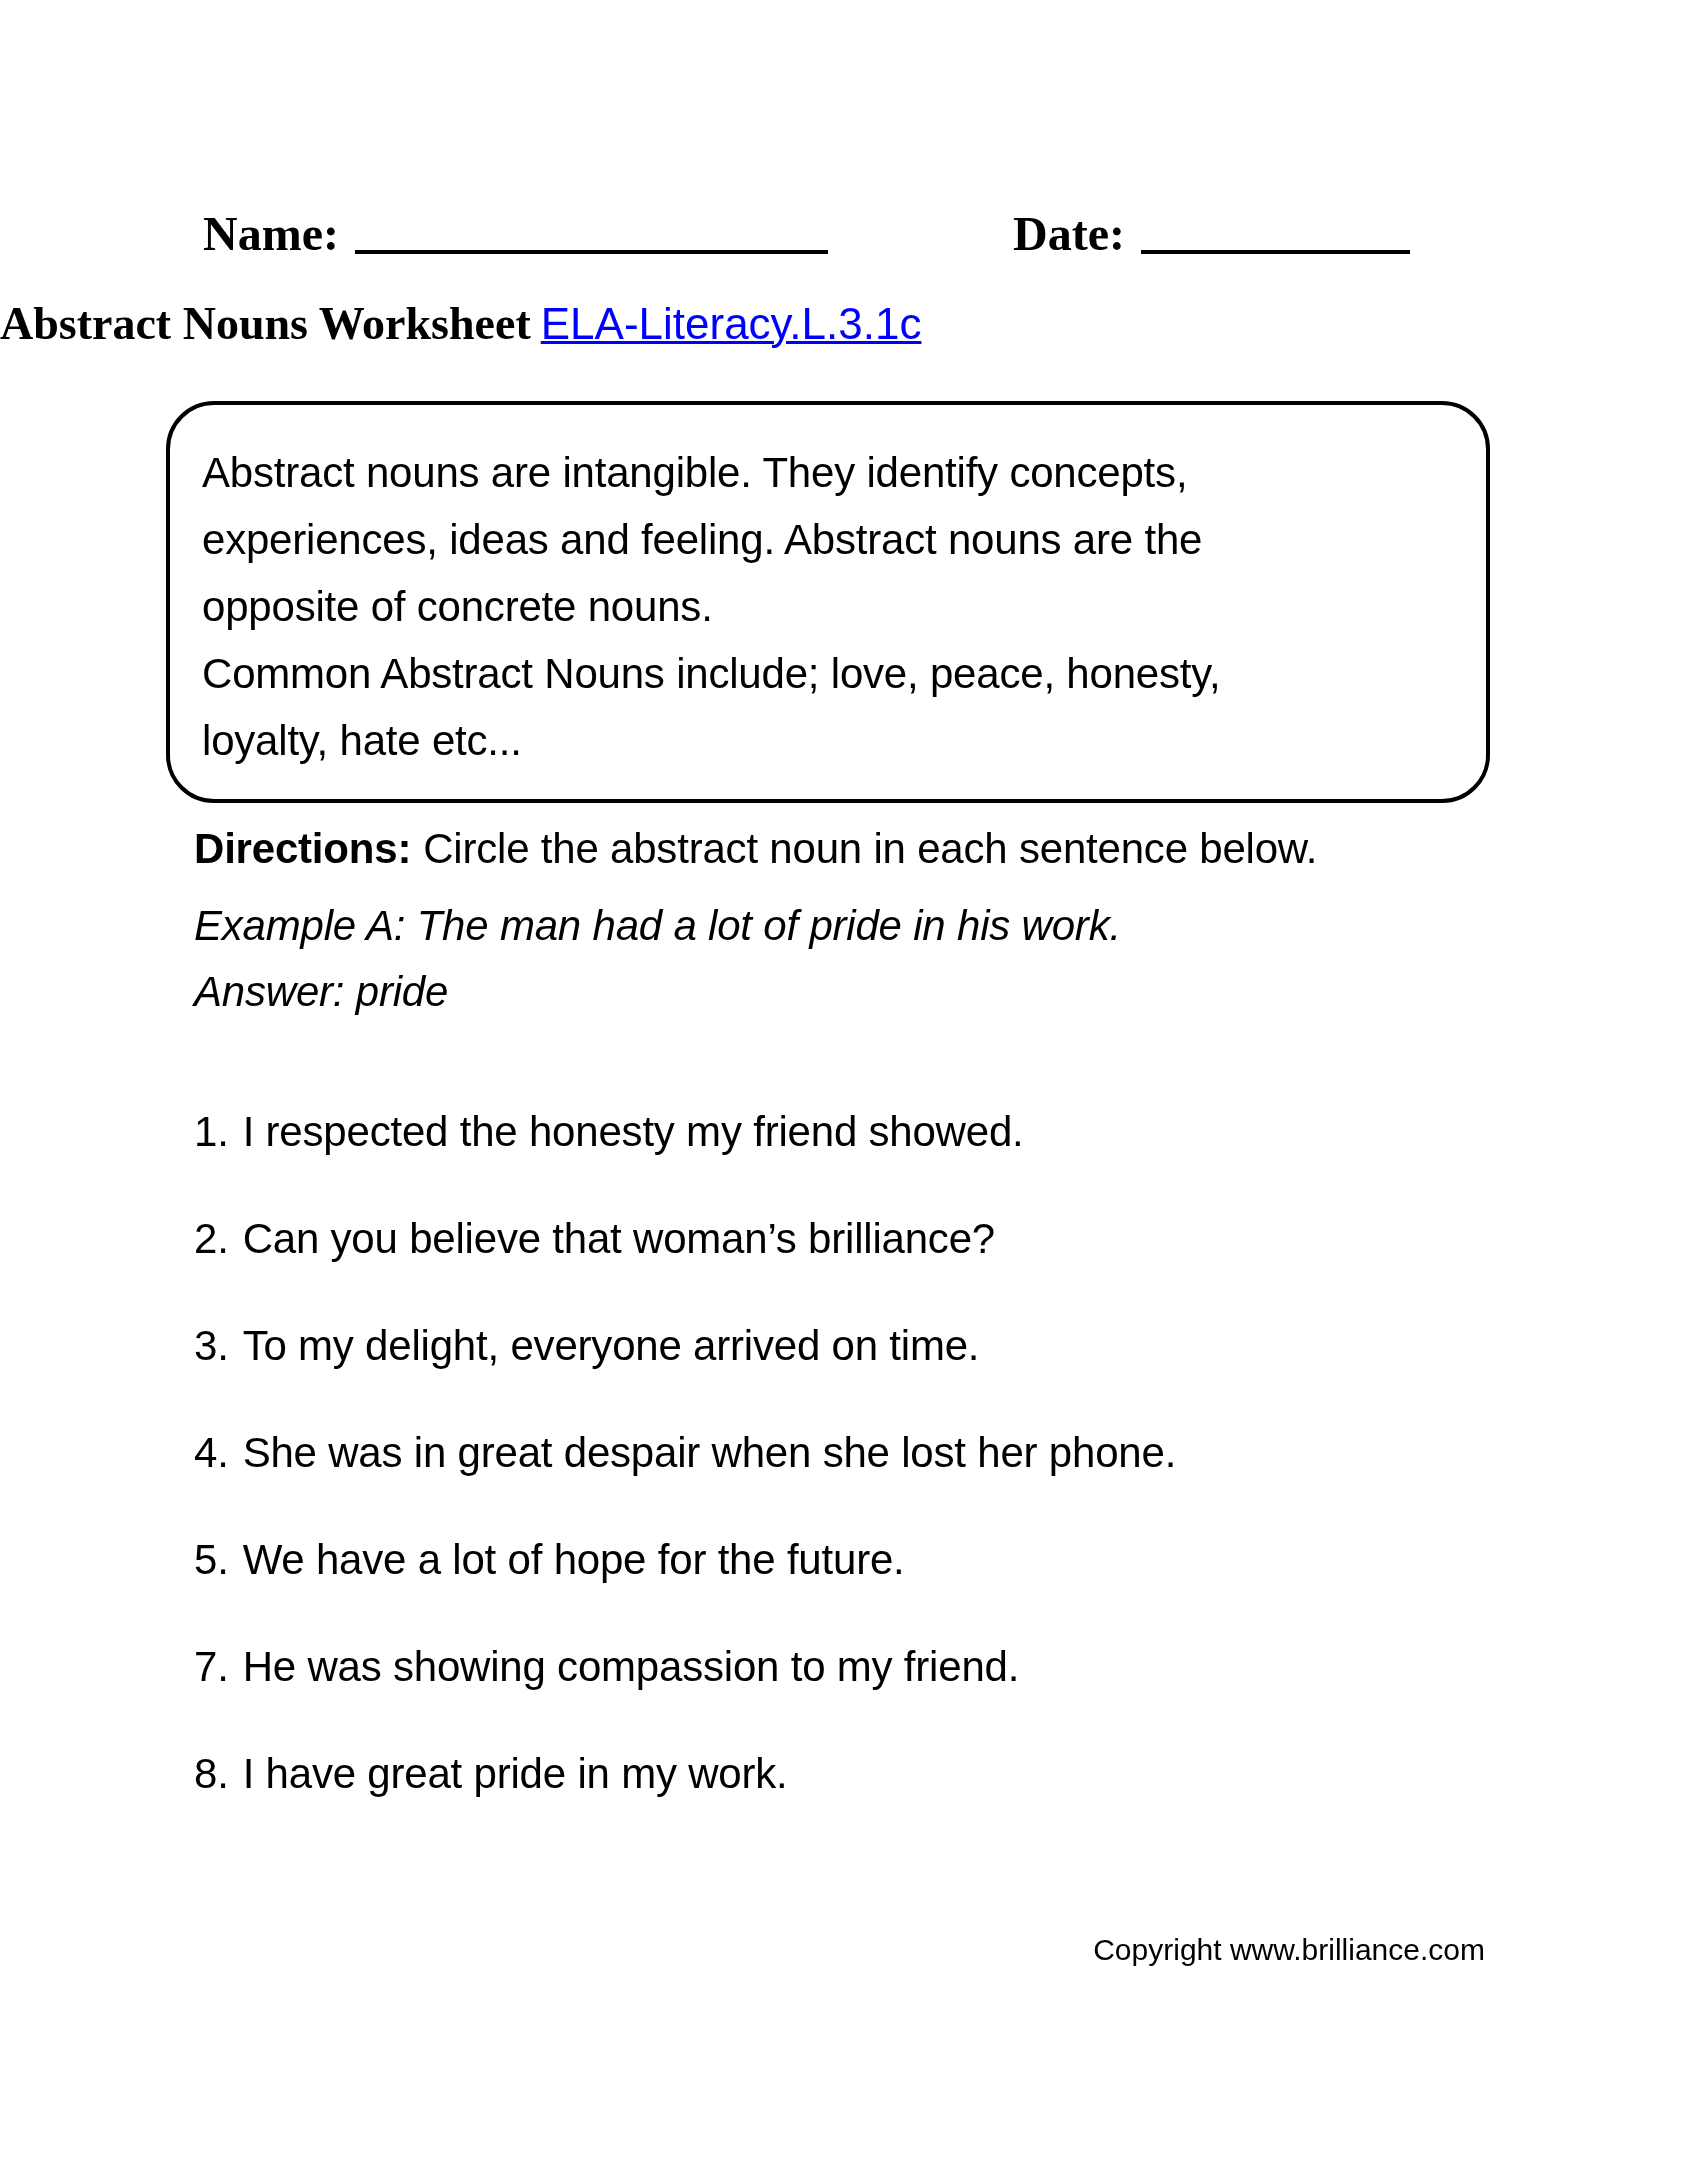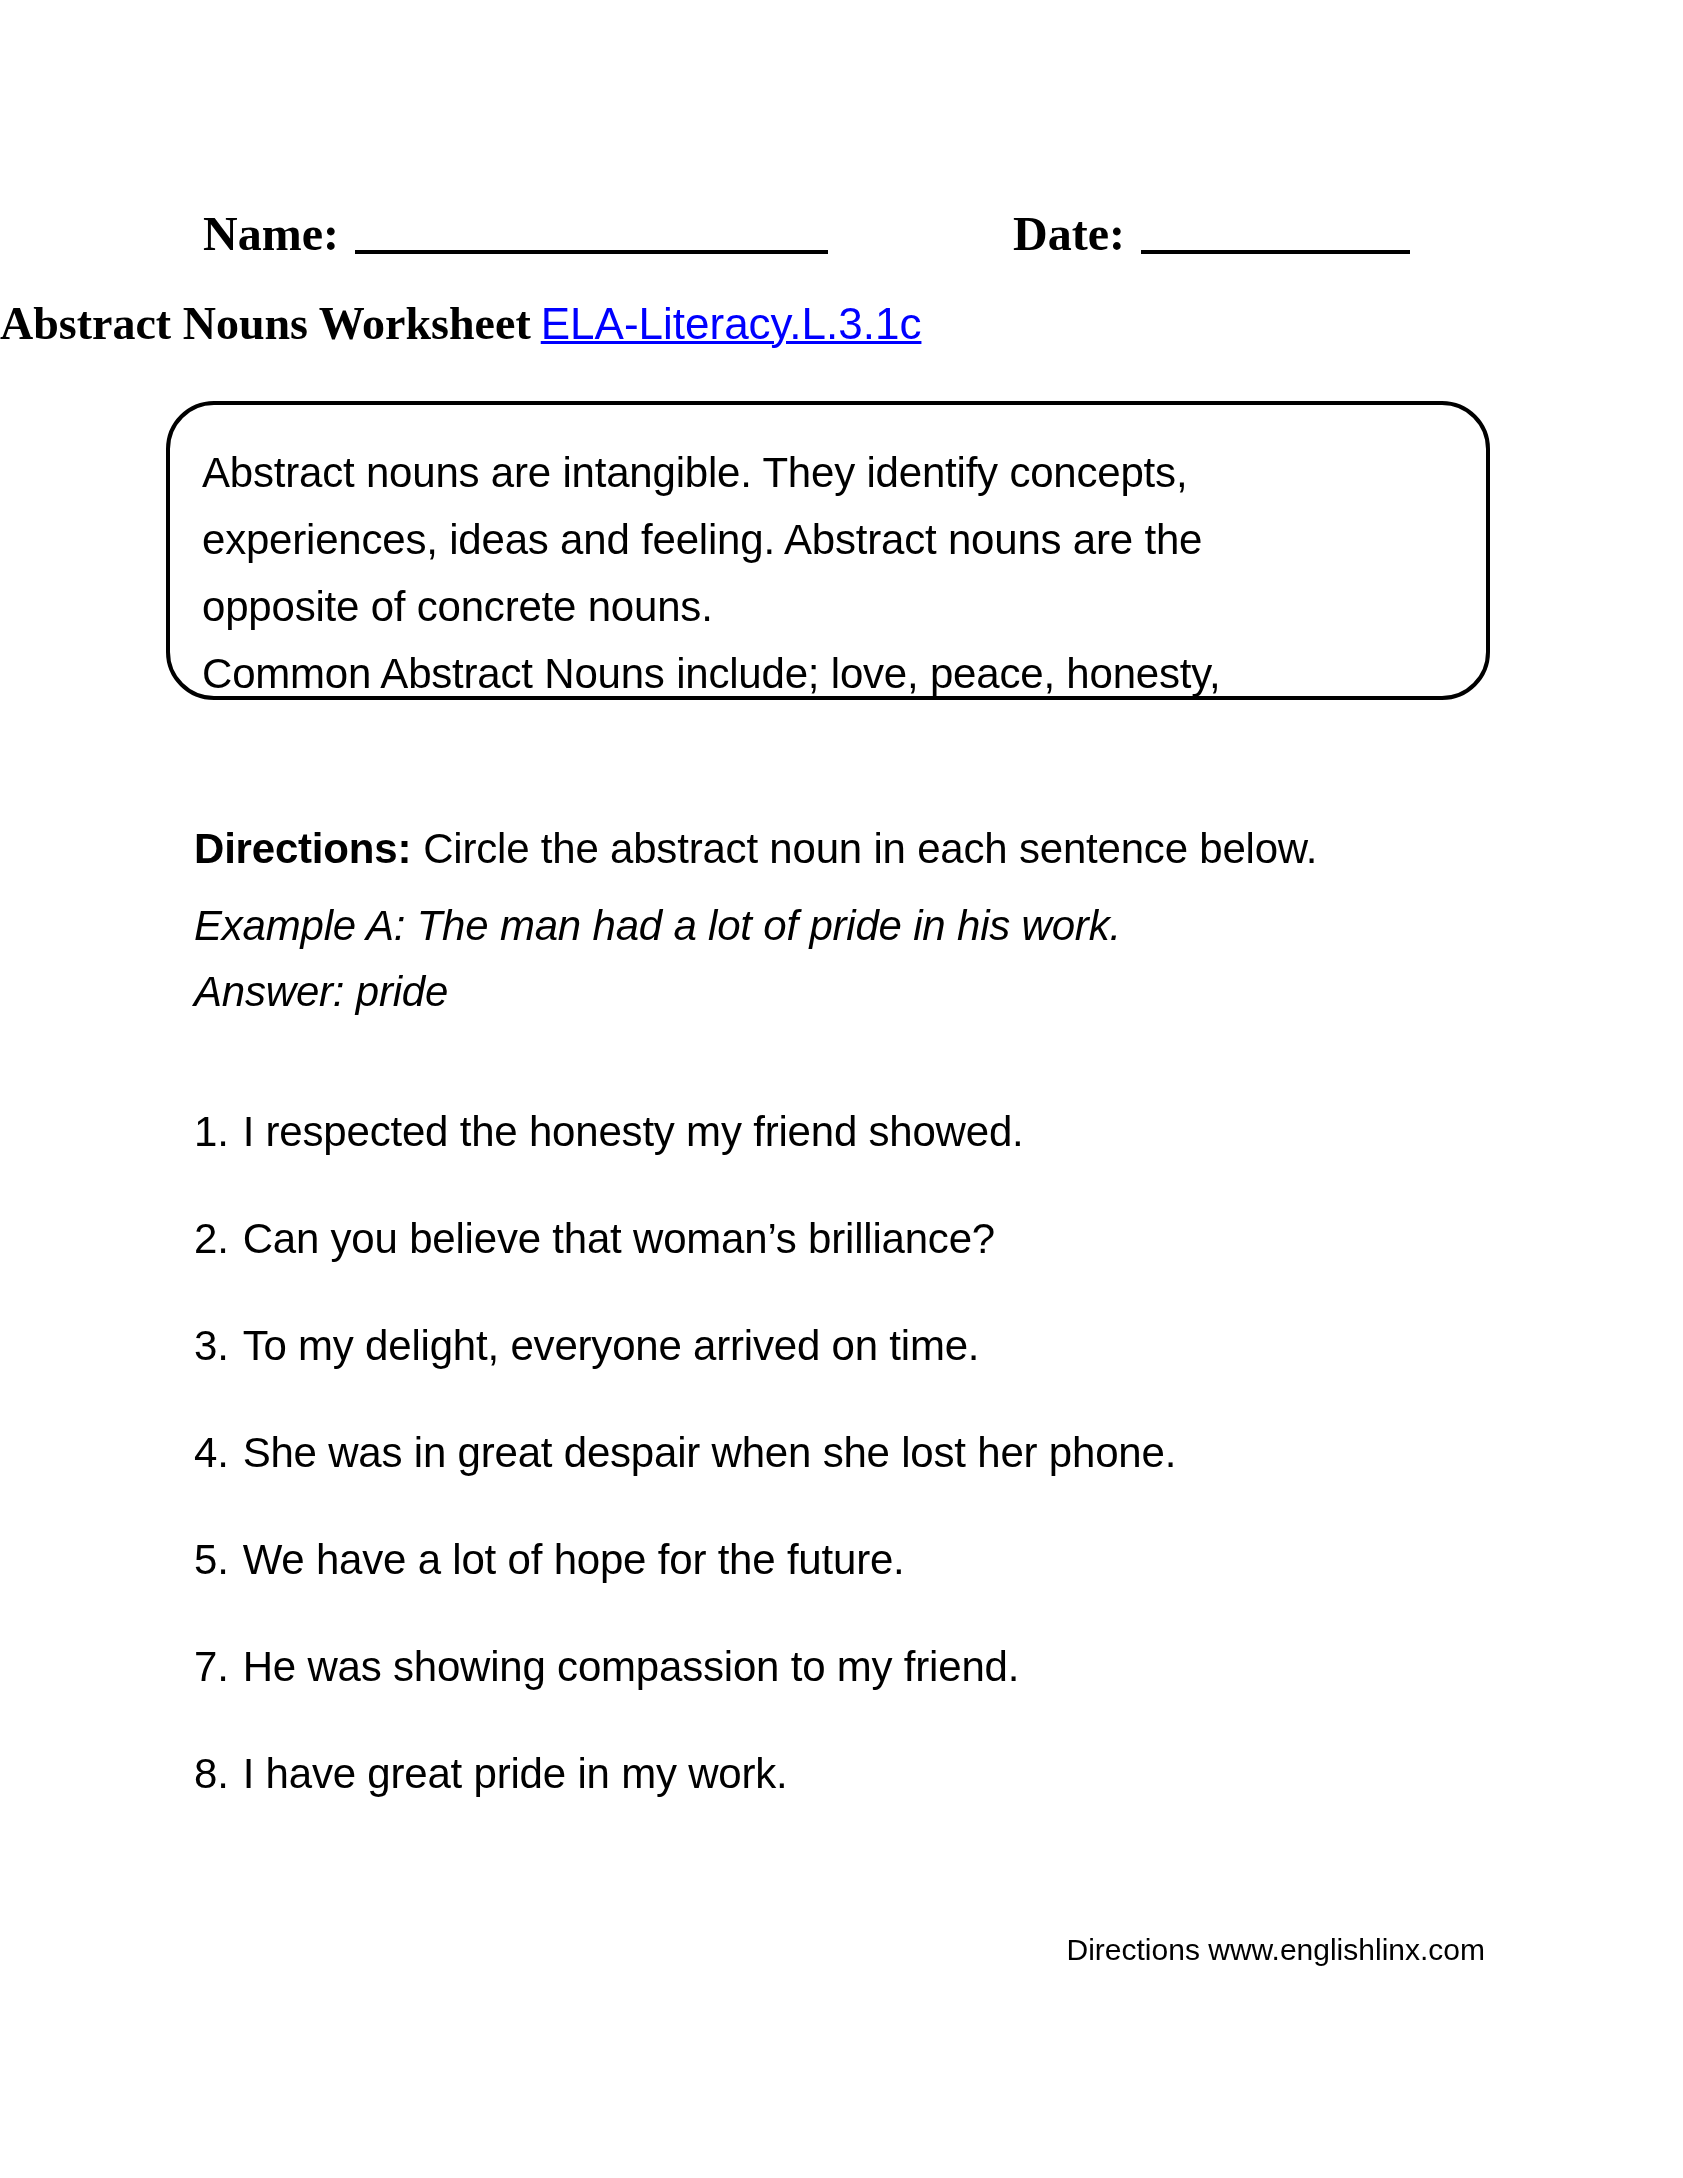--- a/index.html
+++ b/index.html
@@ -40,21 +40,21 @@
     font-weight: normal; font-size: 44px;
     color: #0000ff;
     text-decoration: underline;
     text-decoration-thickness: 3px;
     margin-left: 10px;
   }
 
   
   #info-box {
     position: absolute; left: 166px; top: 401px;
-    width: 1324px; height: 299px;
+    width: 1324px; height: 402px;
     box-sizing: border-box;
     border: 4px solid #000;
     border-radius: 48px;
     padding: 34px 28px 0 32px;
     overflow: hidden;
   }
   .box-line {
     font-size: 42px; line-height: 67px;
     letter-spacing: -0.2px; white-space: nowrap;
   }
@@ -135,14 +135,14 @@
     <span class="q-num">5.</span><span>We have a lot of hope for the future.</span>
   </div>
   <div class="question">
     <span class="q-num">7.</span><span>He was showing compassion to my friend.</span>
   </div>
   <div class="question">
     <span class="q-num">8.</span><span>I have great pride in my work.</span>
   </div>
 </div>
 
-<div id="footer">Directions www.englishlinx.com</div>
+<div id="footer">Copyright www.brilliance.com</div>
 
 
 </body></html>

